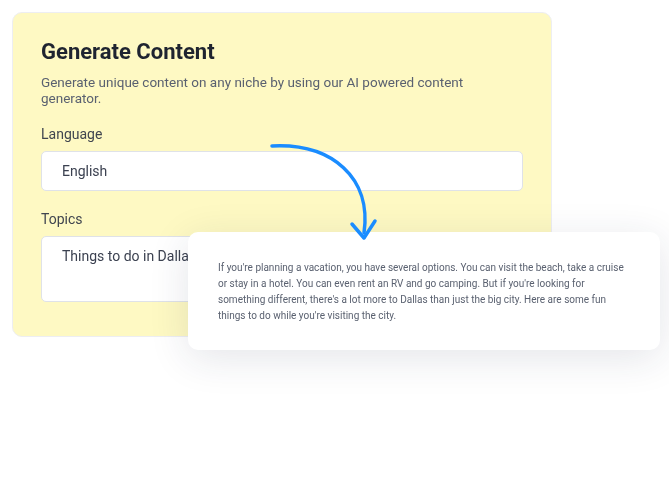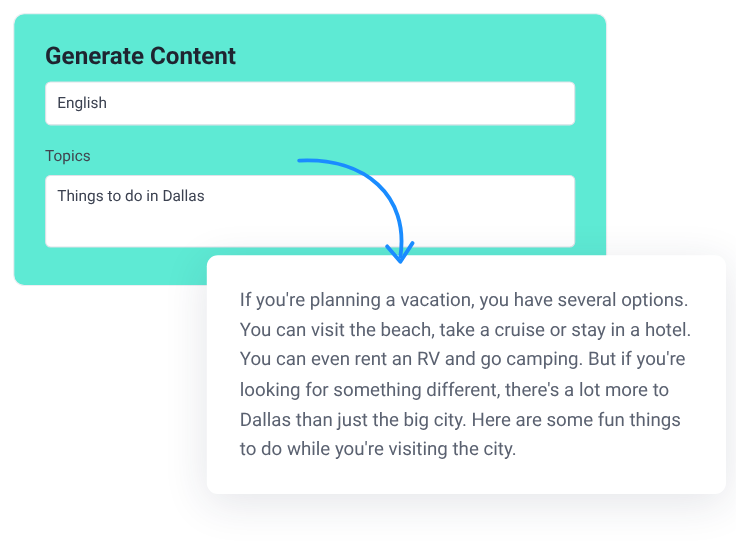--- a/index.html
+++ b/index.html
@@ -9,21 +9,21 @@
   width: 669px;
   height: 502px;
   position: relative;
   overflow: hidden;
 }
 .card-main {
   position: absolute;
   top: 12px;
   left: 12px;
   width: 540px;
-  background: #5eead4;
+  background: #fef9c3;
   border: 1px solid #edeef2;
   border-radius: 10px;
   padding: 26px 28px 30px;
 }
 .card-main h1 {
   font-size: 22px;
   font-weight: 700;
   color: #1f2430;
   margin-bottom: 10px;
 }
@@ -35,21 +35,21 @@
 .field-label {
   font-size: 14px;
   color: #40454f;
   margin-bottom: 9px;
   display: block;
 }
 .input, .textarea {
   width: 100%;
   border: 1px solid #dfe2e8;
   border-radius: 5px;
-  padding: 11px 10px;
+  padding: 11px 20px;
   font-size: 14px;
   color: #3b4150;
   font-family: inherit;
   background: #fff;
 }
 .textarea {
   height: 66px;
   resize: none;
 }
 .field-group { margin-bottom: 20px; }
@@ -70,41 +70,43 @@
   font-weight: 600;
   color: #2a303c;
   margin-bottom: 8px;
 }
 .res-title {
   font-size: 14px;
   color: #5a6170;
   margin-bottom: 20px;
 }
 .res-content {
-  font-size: 17px;
+  font-size: 10px;
   color: #5a6170;
   line-height: 1.6;
 }
 .arrow {
   position: absolute;
   top: 138px;
   left: 262px;
   width: 130px;
   height: 120px;
   z-index: 10;
   pointer-events: none;
 }
 </style>
 </head>
 <body>
 
 <div class="card-main">
   <h1>Generate Content</h1>
+  <p class="subtitle">Generate unique content on any niche by using our AI powered content generator.</p>
 
   <div class="field-group">
+    <label class="field-label">Language</label>
     <input class="input" type="text" value="English" style="">
   </div>
 
 
   <div class="field-group">
     <label class="field-label">Topics</label>
     <textarea class="textarea" style="">Things to do in Dallas </textarea>
   </div>
 </div>
 

